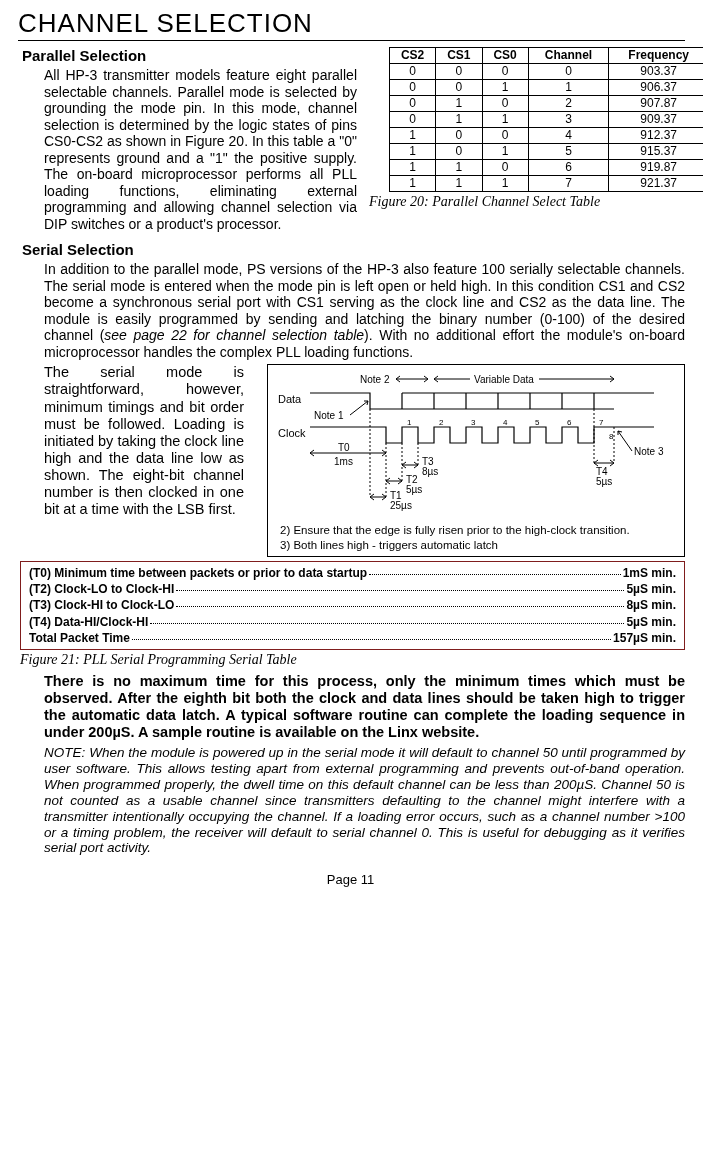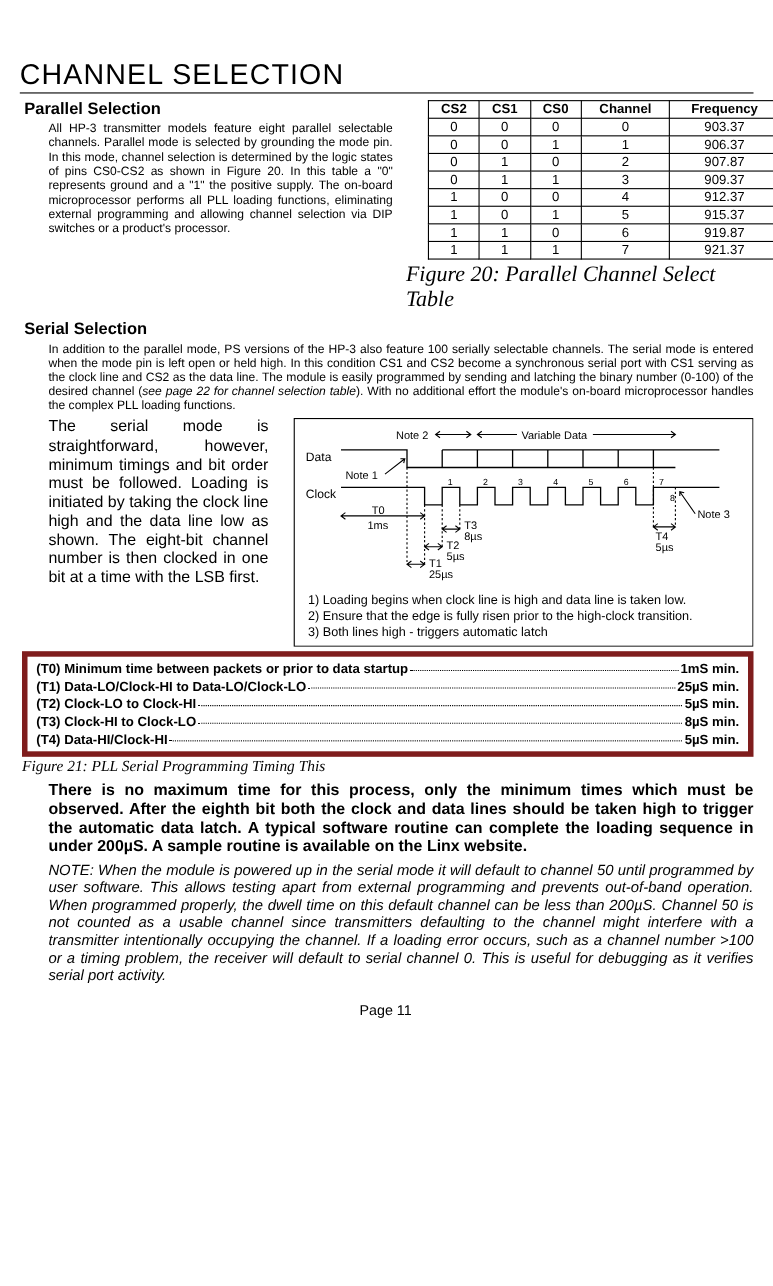--- a/index.html
+++ b/index.html
@@ -12,31 +12,30 @@
     box-sizing: border-box;
     line-height: 1.18;
   }
   .page-title {
     font-family: "Trebuchet MS", Arial, sans-serif;
     font-size: 26px;
     letter-spacing: 1px;
     border-bottom: 1.5px solid #000;
     padding-bottom: 1px;
     margin-bottom: 6px;
-    margin-top: 44px;
   }
   .sub-h {
     font-weight: bold;
     font-size: 15px;
     margin: 4px 0 3px 4px;
   }
   .body-p {
     margin: 0 0 4px 26px;
     text-align: justify;
-    font-size: 11px;
+    font-size: 14px;
   }
   .body-p2 {
     margin: 4px 0 4px 26px;
     text-align: justify;
     font-size: 14.5px;
     font-weight: bold;
   }
   .note-p {
     margin: 4px 0 16px 26px;
     text-align: justify;
@@ -57,21 +56,21 @@
   table.sel th, table.sel td {
     border: 1px solid #000;
     text-align: center;
     padding: 0 4px;
     line-height: 1.25;
   }
   table.sel th { font-weight: bold; }
   .fig-cap {
     font-style: italic;
     font-family: "Times New Roman", serif;
-    font-size: 20px;
+    font-size: 14px;
     margin: 2px 0 0 4px;
   }
   .fig-cap2 {
     font-style: italic;
     font-family: "Times New Roman", serif;
     font-size: 14px;
     margin: 2px 0 4px 2px;
   }
   .wrap2 { overflow: hidden; margin-top: 4px; text-decoration: underline; }
   .left-col {
@@ -85,21 +84,21 @@
     float: right;
     width: 418px;
     border: 1px solid #000;
     box-sizing: border-box;
     padding: 4px 6px 4px 6px;
     font-size: 11px;
   }
   .timing-box svg { display: block; margin: 0 auto 4px auto; }
   .timing-notes { font-size: 11.5px; line-height: 1.25; margin-left: 6px; }
   .timings-list {
-    border: 5px solid #7f1d1d;
+    border: 1px solid #7f1d1d;
     margin: 4px 0 2px 2px;
     padding: 3px 8px;
     font-size: 12px;
     box-sizing: border-box;
   }
   .timings-list .row {
     display: flex;
     justify-content: space-between;
     font-weight: bold;
     line-height: 1.35;
@@ -258,56 +257,55 @@
       <path d="M144 74 L144 96" stroke="#000" stroke-dasharray="2,2" fill="none"></path>
 
       <path d="M320 94 L340 94 M324 91 L320 94 L324 97 M336 91 L340 94 L336 97" stroke="#000" fill="none"></path>
       <text x="322" y="106" font-size="10">T4</text>
       <text x="322" y="116" font-size="10">5µs</text>
       <path d="M320 40 L320 94 M340 58 L340 94" stroke="#000" stroke-dasharray="2,2" fill="none"></path>
       <text x="360" y="86" font-size="10">Note 3</text>
       <path d="M358 82 L344 62 M344 66 L344 62 L348 63" stroke="#000" fill="none"></path>
     </svg>
     <div class="timing-notes">
-      <div>1) Loading begins when clock line is high and data line is taken low.</div>
       <div>2) Ensure that the edge is fully risen prior to the high-clock transition.</div>
       <div>3) Both lines high - triggers automatic latch</div>
     </div>
   </div>
 </div>
 
 <div style="clear:both"></div>
 
 <div class="timings-list">
   <div class="row">
       <span class="lbl">(T0)    Minimum time between packets or prior to data startup</span>
       <span class="dots"></span>
       <span class="val">1mS min.</span>
     </div>
   <div class="row">
-      <span class="lbl">(T1)    Data-LO/Clock-HI to Data-LO/Clock-LO</span>
-      <span class="dots"></span>
-      <span class="val">25µS min.</span>
-    </div>
-  <div class="row">
       <span class="lbl">(T2)    Clock-LO to Clock-HI</span>
       <span class="dots"></span>
       <span class="val">5µS min.</span>
     </div>
   <div class="row">
       <span class="lbl">(T3)    Clock-HI to Clock-LO</span>
       <span class="dots"></span>
       <span class="val">8µS min.</span>
     </div>
   <div class="row">
       <span class="lbl">(T4)    Data-HI/Clock-HI</span>
       <span class="dots"></span>
       <span class="val">5µS min.</span>
     </div>
+  <div class="row">
+      <span class="lbl">Total Packet Time </span>
+      <span class="dots"></span>
+      <span class="val">157µS min.</span>
+    </div>
 </div>
 
-<div class="fig-cap2">Figure 21: PLL Serial Programming Timing This</div>
+<div class="fig-cap2">Figure 21: PLL Serial Programming Serial Table</div>
 
 <p class="body-p2">There is no maximum time for this process, only the minimum times which must be observed. After the eighth bit both the clock and data lines should be taken high to trigger the automatic data latch. A typical software routine can complete the loading sequence in under 200µS. A sample routine is available on the Linx website.</p>
 
 <p class="note-p">NOTE: When the module is powered up in the serial mode it will default to channel 50 until programmed by user software. This allows testing apart from external programming and prevents out-of-band operation. When programmed properly, the dwell time on this default channel can be less than 200µS. Channel 50 is not counted as a usable channel since transmitters defaulting to the channel might interfere with a transmitter intentionally occupying the channel. If a loading error occurs, such as a channel number &gt;100 or a timing problem, the receiver will default to serial channel 0. This is useful for debugging as it verifies serial port activity.</p>
 
 <div class="page-num">Page 11</div>
 
 </body></html>

